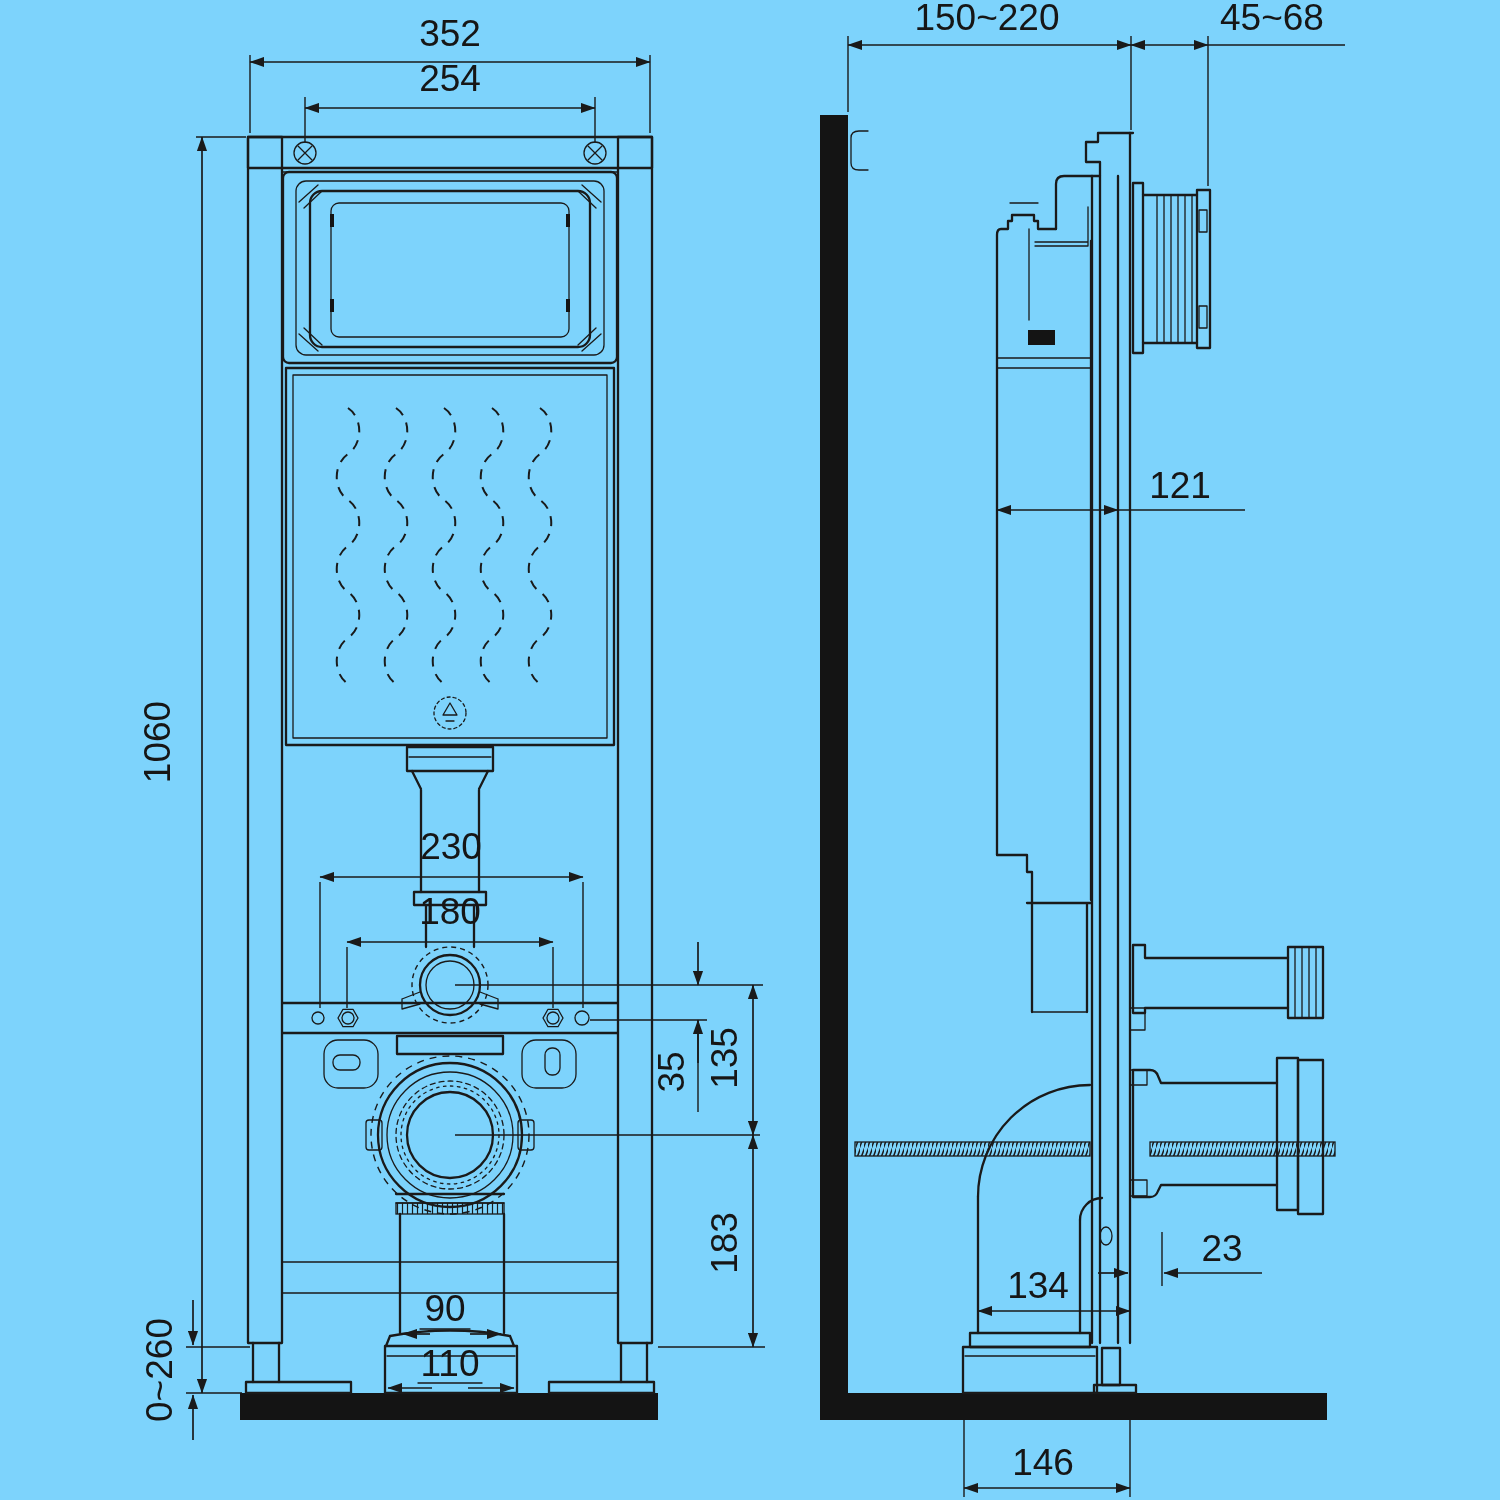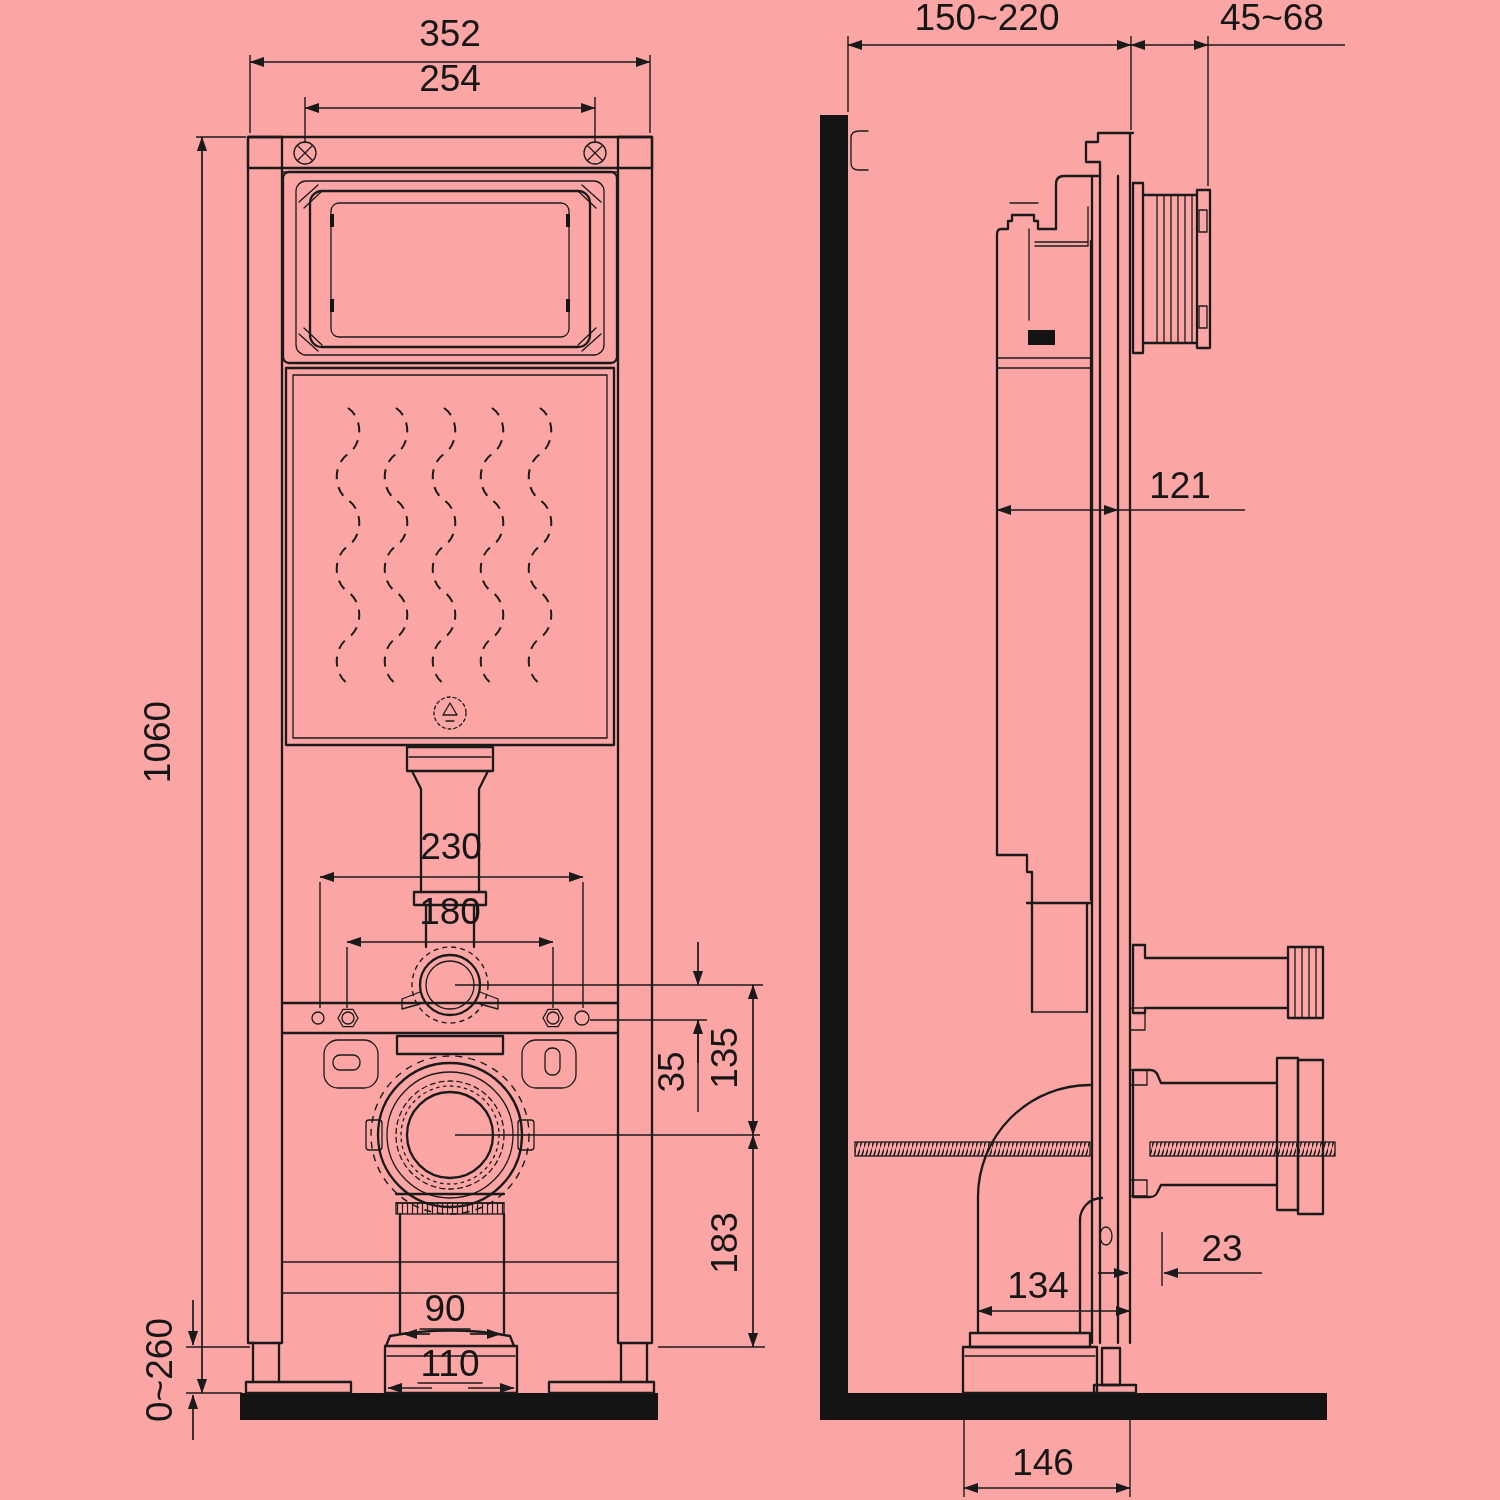--- a/index.html
+++ b/index.html
@@ -1,16 +1,16 @@
 <!DOCTYPE html>
 <html><head>
 <meta charset="utf-8">
 <style>
   html,body{margin:0;padding:0;background:#ffffff;}
-  .sheet{width:1500px;height:1500px;background:#fca5a5;position:relative;overflow:hidden;}
+  .sheet{width:1500px;height:1500px;background:#7dd3fc;position:relative;overflow:hidden;}
   svg{display:block;}
   
   .o{fill:none;stroke:#1a1a1a;stroke-width:2.3;stroke-linejoin:round;stroke-linecap:round;}
   .t{fill:none;stroke:#1a1a1a;stroke-width:1.3;stroke-linejoin:round;stroke-linecap:round;}
   .e{fill:none;stroke:#1a1a1a;stroke-width:1.4;}
   .d{fill:none;stroke:#1a1a1a;stroke-width:1.7;}
   .w{fill:none;stroke:#1a1a1a;stroke-width:2;stroke-dasharray:10 8;}
   .blk{fill:#141414;stroke:none;}
   .lbl{font-family:"Liberation Sans",sans-serif;font-size:37px;fill:#161616;}
 </style>

